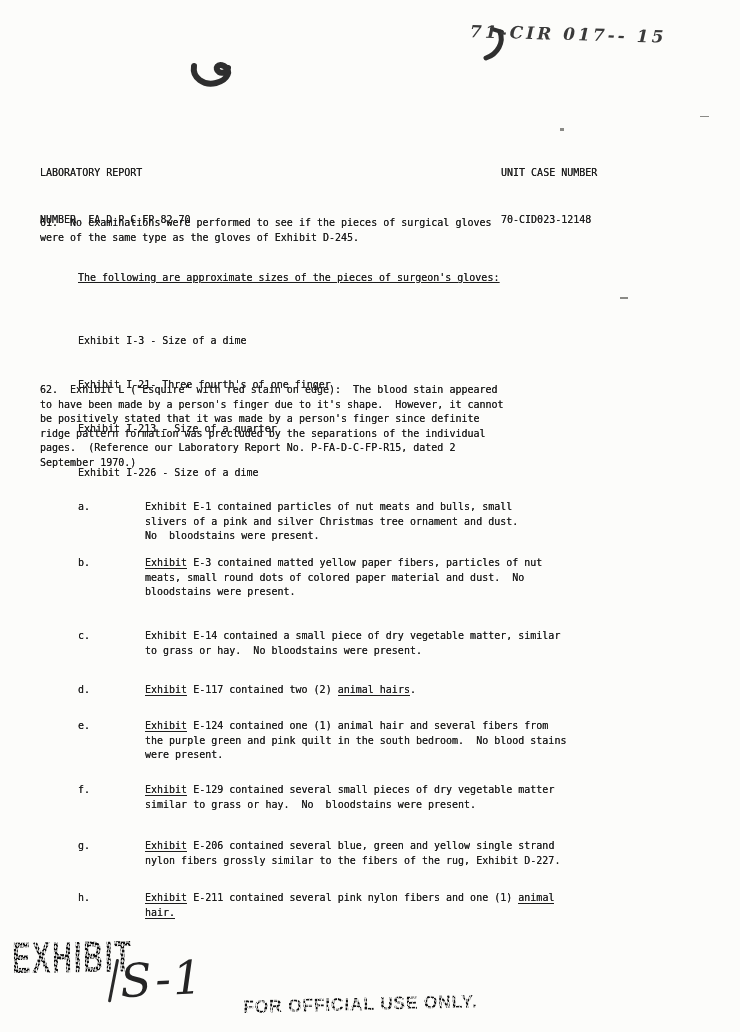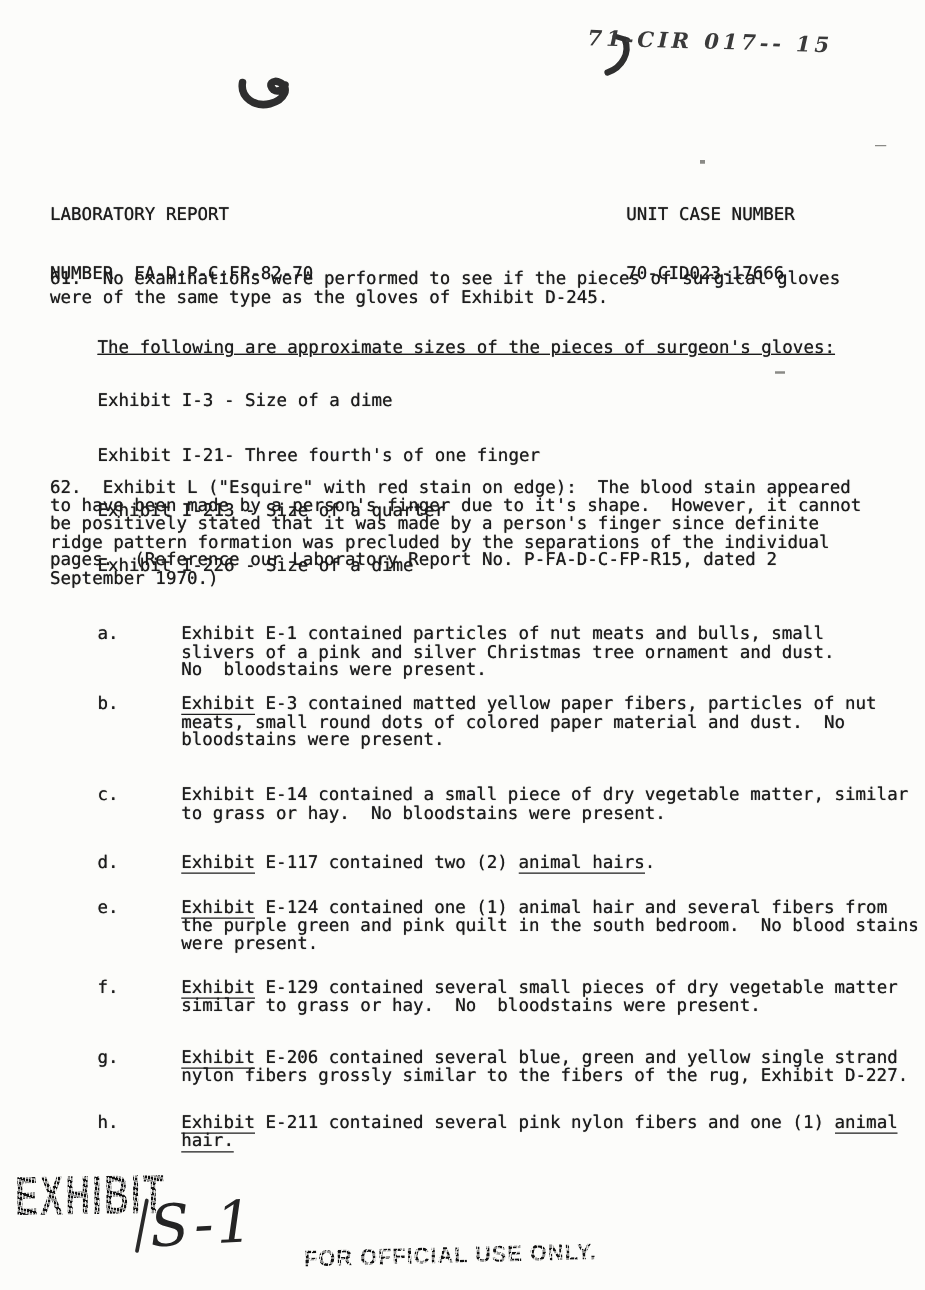--- a/index.html
+++ b/index.html
@@ -2,21 +2,21 @@
 <html><head>
 <meta charset="utf-8">
 <style>
   html,body{margin:0;padding:0;background:#e8e8e6;}
   .page{
     position:relative;width:740px;height:1032px;background:#fcfcfa;
     font-family:"DejaVu Sans Mono",monospace;color:#1c1c1c;overflow:hidden;
     box-shadow:0 0 4px rgba(0,0,0,.25);
   }
   .tw{
-    position:absolute;font-size:14px;line-height:14.6px;white-space:pre-wrap;
+    position:absolute;font-size:10px;line-height:14.6px;white-space:pre-wrap;
     text-shadow:0 0 .6px rgba(25,25,25,.85);
   }
   .tw u{text-decoration:none;border-bottom:1.2px solid #1c1c1c;}
   .item{position:absolute;left:40px;width:680px;}
   .item .lbl{position:absolute;left:38px;top:0;}
   .item .txt{position:absolute;left:57px;top:0;width:600px;margin-left:48px;}
   .hw-top{
     position:absolute;left:470px;top:24px;font-family:"DejaVu Serif",serif;
     font-style:italic;font-weight:bold;font-size:17px;letter-spacing:3px;
     color:#3a3a3a;transform:rotate(1.6deg);white-space:nowrap;
@@ -63,29 +63,29 @@
 
   <div class="hw-top">71-CIR 017-- 15</div>
 
   <div class="tw" style="left:40px;top:134px;line-height:15.6px;">
     <div>LABORATORY REPORT</div>
     <div>NUMBER  FA-D-P-C-FP-82-70</div>
   </div>
 
   <div class="tw" style="left:489px;top:134px;line-height:15.6px;margin-left:12px;">
     <div>UNIT CASE NUMBER</div>
-    <div>70-CID023-17666</div>
+    <div>70-CID023-12148</div>
   </div>
 
   <div class="tw" style="left:40px;top:216px;width:680px;">61.  No examinations were performed to see if the pieces of surgical gloves
 were of the same type as the gloves of Exhibit D-245.</div>
 
   <div class="tw" style="left:78px;top:271px;width:640px;text-decoration:underline;">The following are approximate sizes of the pieces of surgeon's gloves:</div>
 
-  <div class="tw" style="left:78px;top:285px;width:600px;">
+  <div class="tw" style="left:78px;top:305px;width:600px;">
     <div>Exhibit I-3 - Size of a dime</div>
     <div>Exhibit I-21- Three fourth's of one finger</div>
     <div>Exhibit I-213 - Size of a quarter</div>
     <div>Exhibit I-226 - Size of a dime</div>
   </div>
 
   <div class="tw" style="left:40px;top:383px;width:690px;">62.  Exhibit L ("Esquire" with red stain on edge):  The blood stain appeared
 to have been made by a person's finger due to it's shape.  However, it cannot
 be positively stated that it was made by a person's finger since definite
 ridge pattern formation was precluded by the separations of the individual

